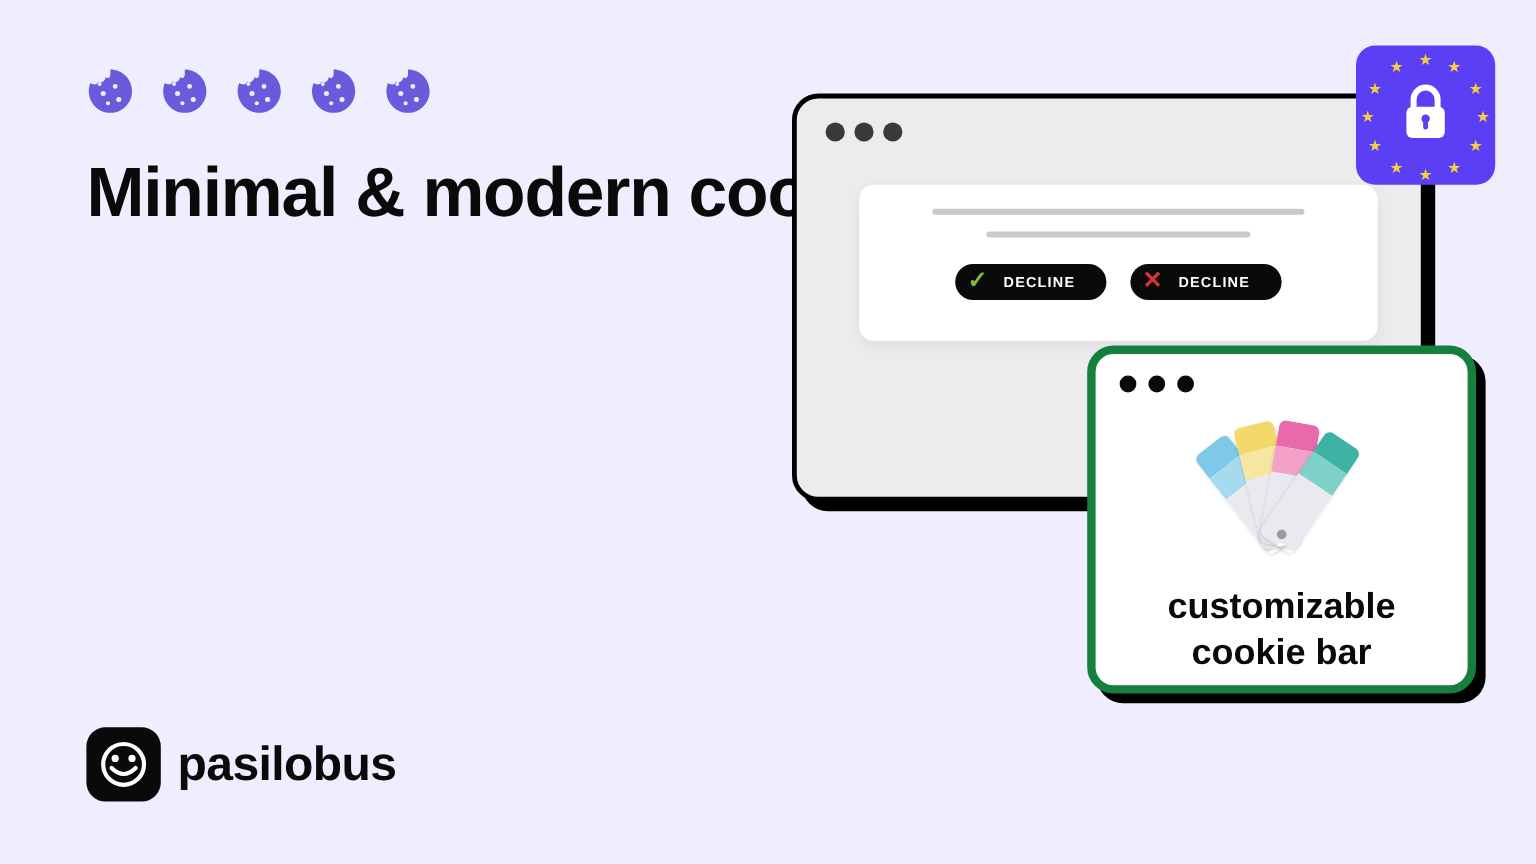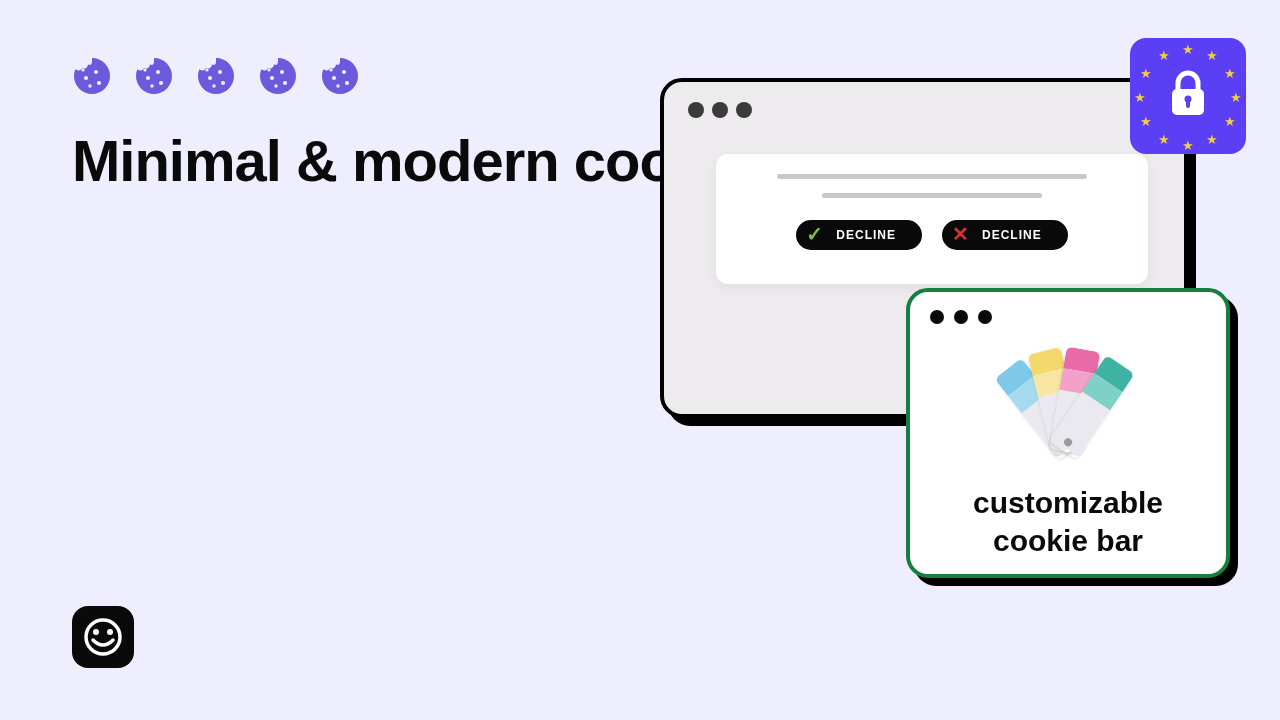--- a/index.html
+++ b/index.html
@@ -181,21 +181,21 @@
     background: #000;
     border-radius: 22px;
   }
   .custom-card {
     position: absolute;
     left: 906px;
     top: 288px;
     width: 324px;
     height: 290px;
     background: #fff;
-    border: 4px solid #15803d;
+    border: 7px solid #15803d;
     border-radius: 22px;
     display: flex;
     flex-direction: column;
     align-items: center;
   }
   .custom-dots {
     position: absolute;
     left: 20px;
     top: 18px;
     display: flex;
@@ -307,20 +307,21 @@
 
 <div class="brand">
   <div class="brand-mark">
     <svg width="42" height="42" viewBox="0 0 42 42">
       <circle cx="21" cy="21" r="17" fill="none" stroke="#fff" stroke-width="3.5"></circle>
       <circle cx="14" cy="16" r="3" fill="#fff"></circle>
       <circle cx="28" cy="16" r="3" fill="#fff"></circle>
       <path d="M11 24 Q21 34 31 24" fill="none" stroke="#fff" stroke-width="3.5" stroke-linecap="round"></path>
     </svg>
   </div>
+  <div class="brand-name">pasilobus</div>
 </div>
 
 <div class="browser-shadow"></div>
 <div class="browser">
   <div class="browser-dots">
     <div class="dot"></div>
       <div class="dot"></div>
       <div class="dot"></div>
   </div>
   <div class="cookie-banner">

